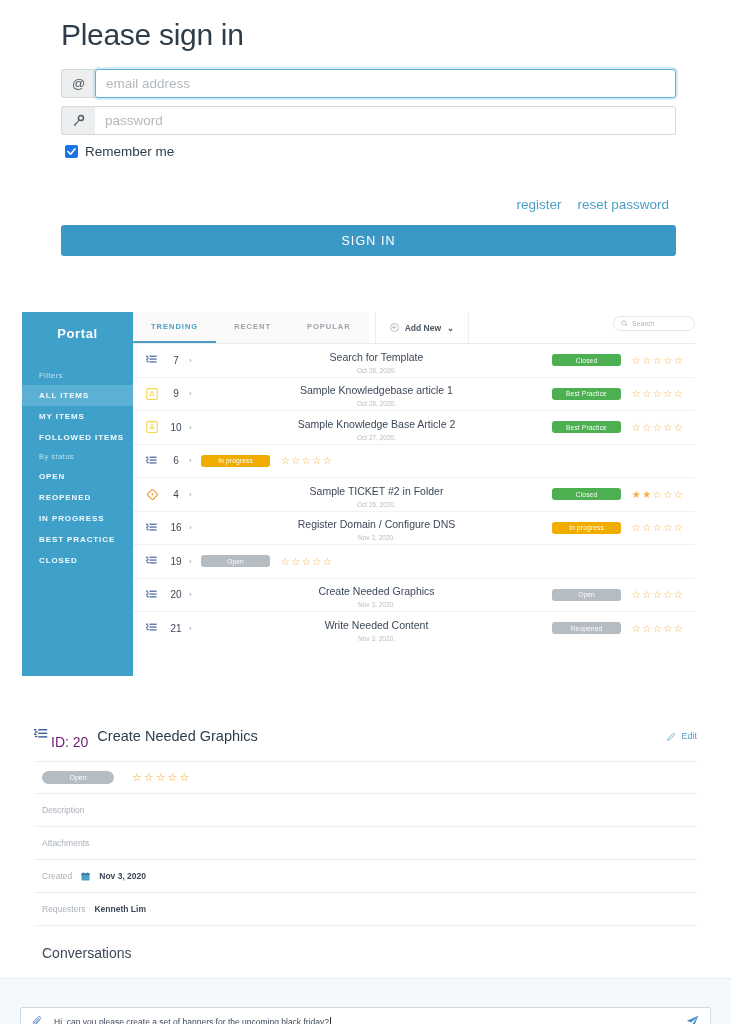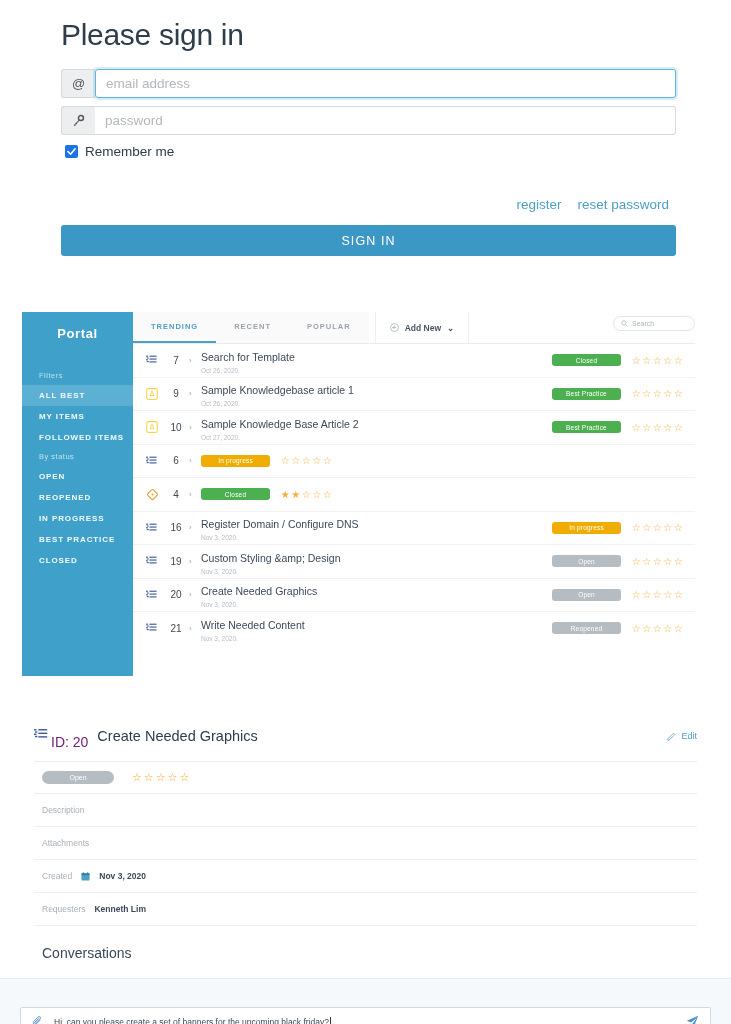--- a/index.html
+++ b/index.html
@@ -134,21 +134,21 @@
     height: 33.5px; border-top: 1px solid #f0f2f4;
     padding: 0 0 0 8px; cursor: pointer;
   }
   .row:first-of-type { border-top: 1px solid #e9ecef; }
   .r-icon { width: 22px; min-width: 22px; display: flex; justify-content: center; }
   .r-num {
     width: 26px; min-width: 26px; text-align: center;
     font-size: 10px; color: #3c4858;
   }
   .r-chev { font-size: 8px; color: #9aa2ab; width: 12px; }
-  .r-body { flex: 1; }
+  .r-body { flex: 1; text-align: center; }
   .r-title { font-size: 10.5px; color: #3c4858; line-height: 1.15; }
   .r-date { font-size: 6.5px; color: #b6bcc3; margin-top: 2px; }
   .badge {
     width: 69px; min-width: 69px; height: 12px; border-radius: 3px;
     color: #fff; font-size: 6.5px; display: flex;
     align-items: center; justify-content: center; letter-spacing: 0.2px;
   }
   .stars { width: 74px; min-width: 74px; text-align: center;
            font-size: 10px; color: #f7ad3c; letter-spacing: 1.5px; }
 
@@ -237,21 +237,21 @@
 
   <button class="signin-btn">SIGN IN</button>
 </section>
 
 <section class="portal">
 
   <aside class="sidebar">
     <div class="sidebar-brand">Portal</div>
     <div id="sidebar-groups">
         <div class="sb-group">Filters</div>
-        <div class="sb-item active">ALL BEST</div>
+        <div class="sb-item active">ALL ITEMS</div>
         <div class="sb-item">MY ITEMS</div>
         <div class="sb-item">FOLLOWED ITEMS</div>
         <div class="sb-group">By status</div>
         <div class="sb-item">OPEN</div>
         <div class="sb-item">REOPENED</div>
         <div class="sb-item">IN PROGRESS</div>
         <div class="sb-item">BEST PRACTICE</div>
         <div class="sb-item">CLOSED</div>
       </div>
     <div class="sidebar-fill"></div>
@@ -345,20 +345,21 @@
         </div>
         <div class="row">
           <span class="r-icon">
             <svg width="13" height="13" viewBox="0 0 16 16">
               <rect x="8" y="1.2" width="9.6" height="9.6" rx="1.6" transform="rotate(45 8 1.2)" fill="none" stroke="#ef9933" stroke-width="1.4"></rect>
               <circle cx="8" cy="8" r="1.2" fill="#ef9933"></circle>
             </svg>
           </span>
           <span class="r-num">4</span>
           <span class="r-chev">›</span>
+          <span class="r-body"><span class="r-title">Sample TICKET #2 in Folder</span><div class="r-date">Oct 26, 2020.</div></span>
           <span class="badge" style="background: rgb(76, 175, 80);">Closed</span>
           <span class="stars">★★☆☆☆</span>
         </div>
         <div class="row">
           <span class="r-icon">
             <svg width="12" height="12" viewBox="0 0 16 16">
               <g fill="#3b5998">
                 <rect x="0" y="2.2" width="2.6" height="1.5"></rect>
                 <rect x="1" y="4.6" width="2.6" height="1.5"></rect>
                 <rect x="0" y="7" width="2.6" height="1.5"></rect>
@@ -384,21 +385,20 @@
                 <rect x="0" y="7" width="2.6" height="1.5"></rect>
                 <rect x="1" y="9.4" width="2.6" height="1.5"></rect>
                 <rect x="4.6" y="2.2" width="9.5" height="1.5"></rect>
                 <rect x="4.6" y="6" width="9.5" height="1.5"></rect>
                 <rect x="4.6" y="9.8" width="9.5" height="1.5"></rect>
               </g>
             </svg>
           </span>
           <span class="r-num">19</span>
           <span class="r-chev">›</span>
-          <span class="r-body"><span class="r-title">Custom Styling &amp;amp; Design</span><div class="r-date">Nov 3, 2020.</div></span>
           <span class="badge" style="background: rgb(181, 188, 194);">Open</span>
           <span class="stars">☆☆☆☆☆</span>
         </div>
         <div class="row">
           <span class="r-icon">
             <svg width="12" height="12" viewBox="0 0 16 16">
               <g fill="#3b5998">
                 <rect x="0" y="2.2" width="2.6" height="1.5"></rect>
                 <rect x="1" y="4.6" width="2.6" height="1.5"></rect>
                 <rect x="0" y="7" width="2.6" height="1.5"></rect>

